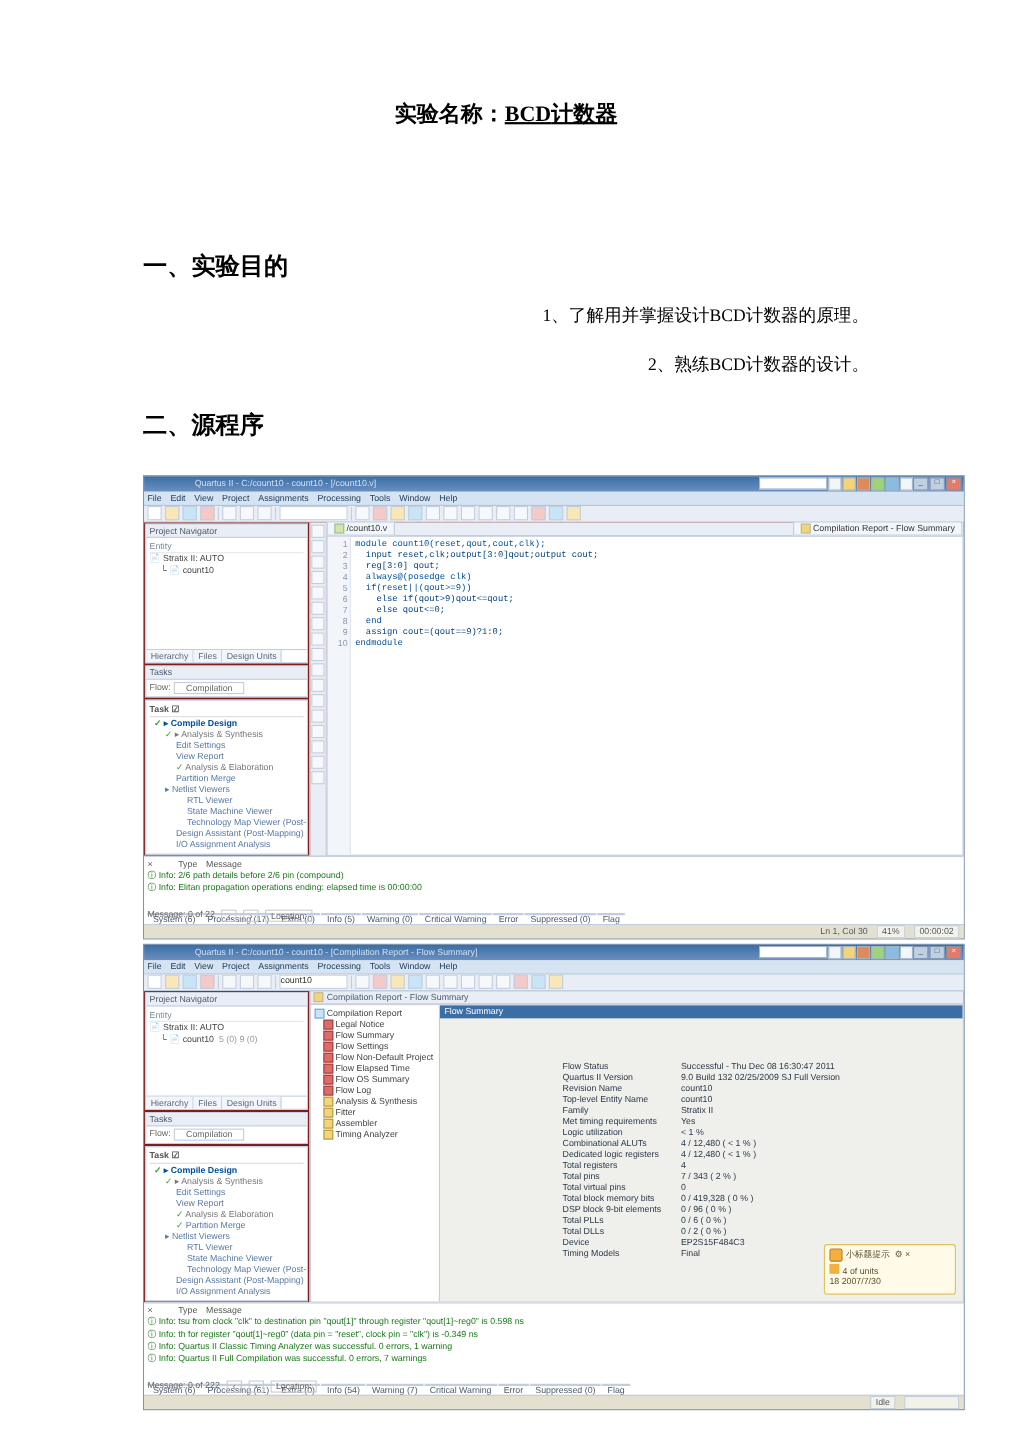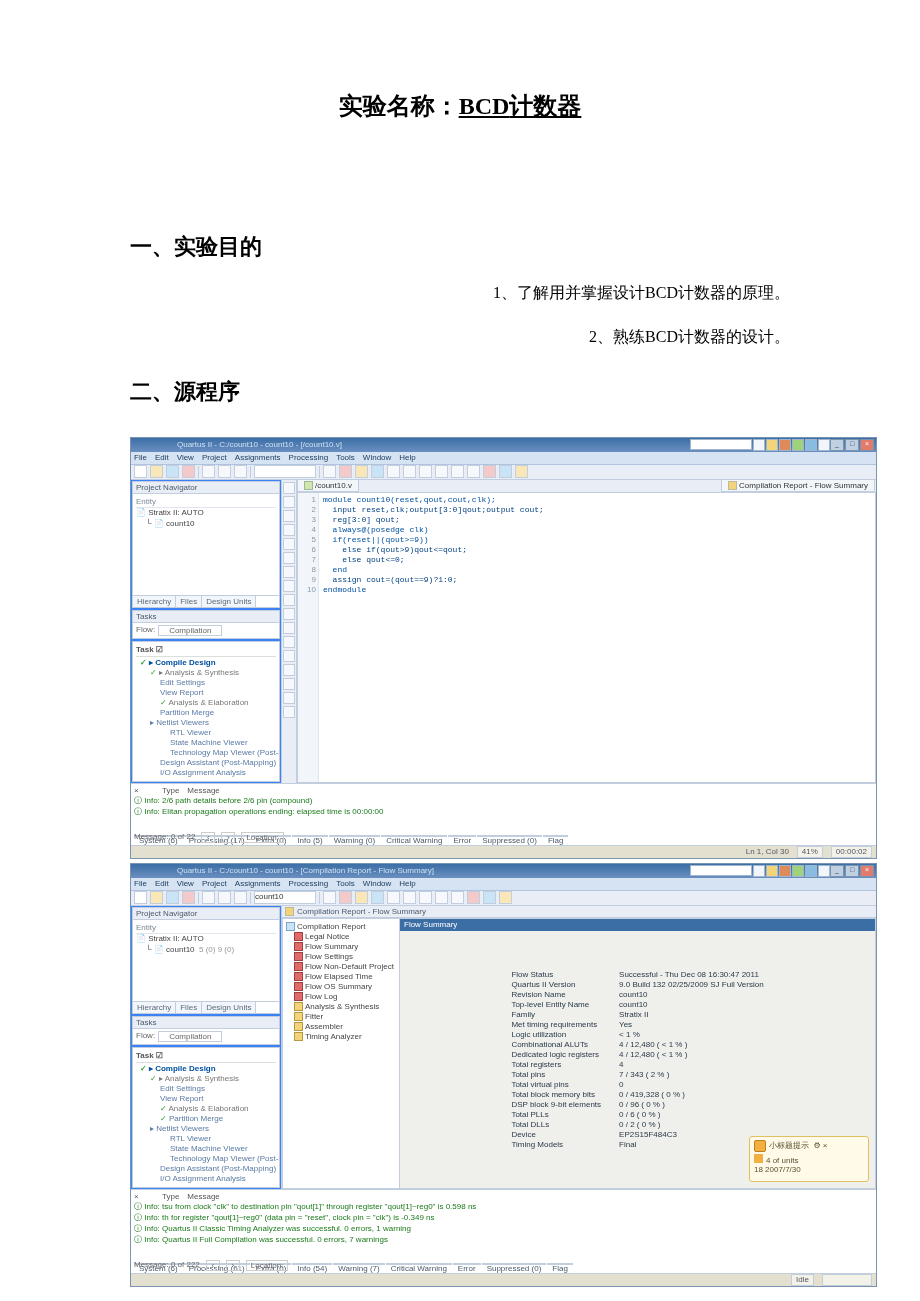--- a/index.html
+++ b/index.html
@@ -7,21 +7,21 @@
     padding: 0;
     background: #ffffff;
     font-family: "SimSun", "Microsoft YaHei", serif;
     width: 920px;
   }
   .page {
     padding: 90px 130px 60px 130px;
   }
   .title {
     text-align: center;
-    font-size: 24px;
+    font-size: 20px;
     font-weight: bold;
     margin-bottom: 110px;
     font-family: "SimSun", serif;
     color: #000;
   }
   .title .en {
     font-family: "Times New Roman", serif;
     text-decoration: underline;
   }
   .title .zh-u {
@@ -136,21 +136,21 @@
     border: 1px solid #c2cedd;
     background: #f6f8fb;
   }
   .tbtn.b1{background:#fff;}
   .tbtn.b2{background:#f9e7b8;}
   .tbtn.b3{background:#f4c9c9;}
   .tbtn.b4{background:#cae4f7;}
   .tbtn.sep{width:1px;background:#c2cedd;border:0;height:12px;}
   .body {
     display: flex;
-    background: #3b82f6;
+    background: #7f1d1d;
     justify-content: center;
   }
   .left-col {
     width: 150px;
     display: flex;
     flex-direction: column;
     border-right: 1px solid #c2cedd;
   }
   .panel {
     background: #fff;

